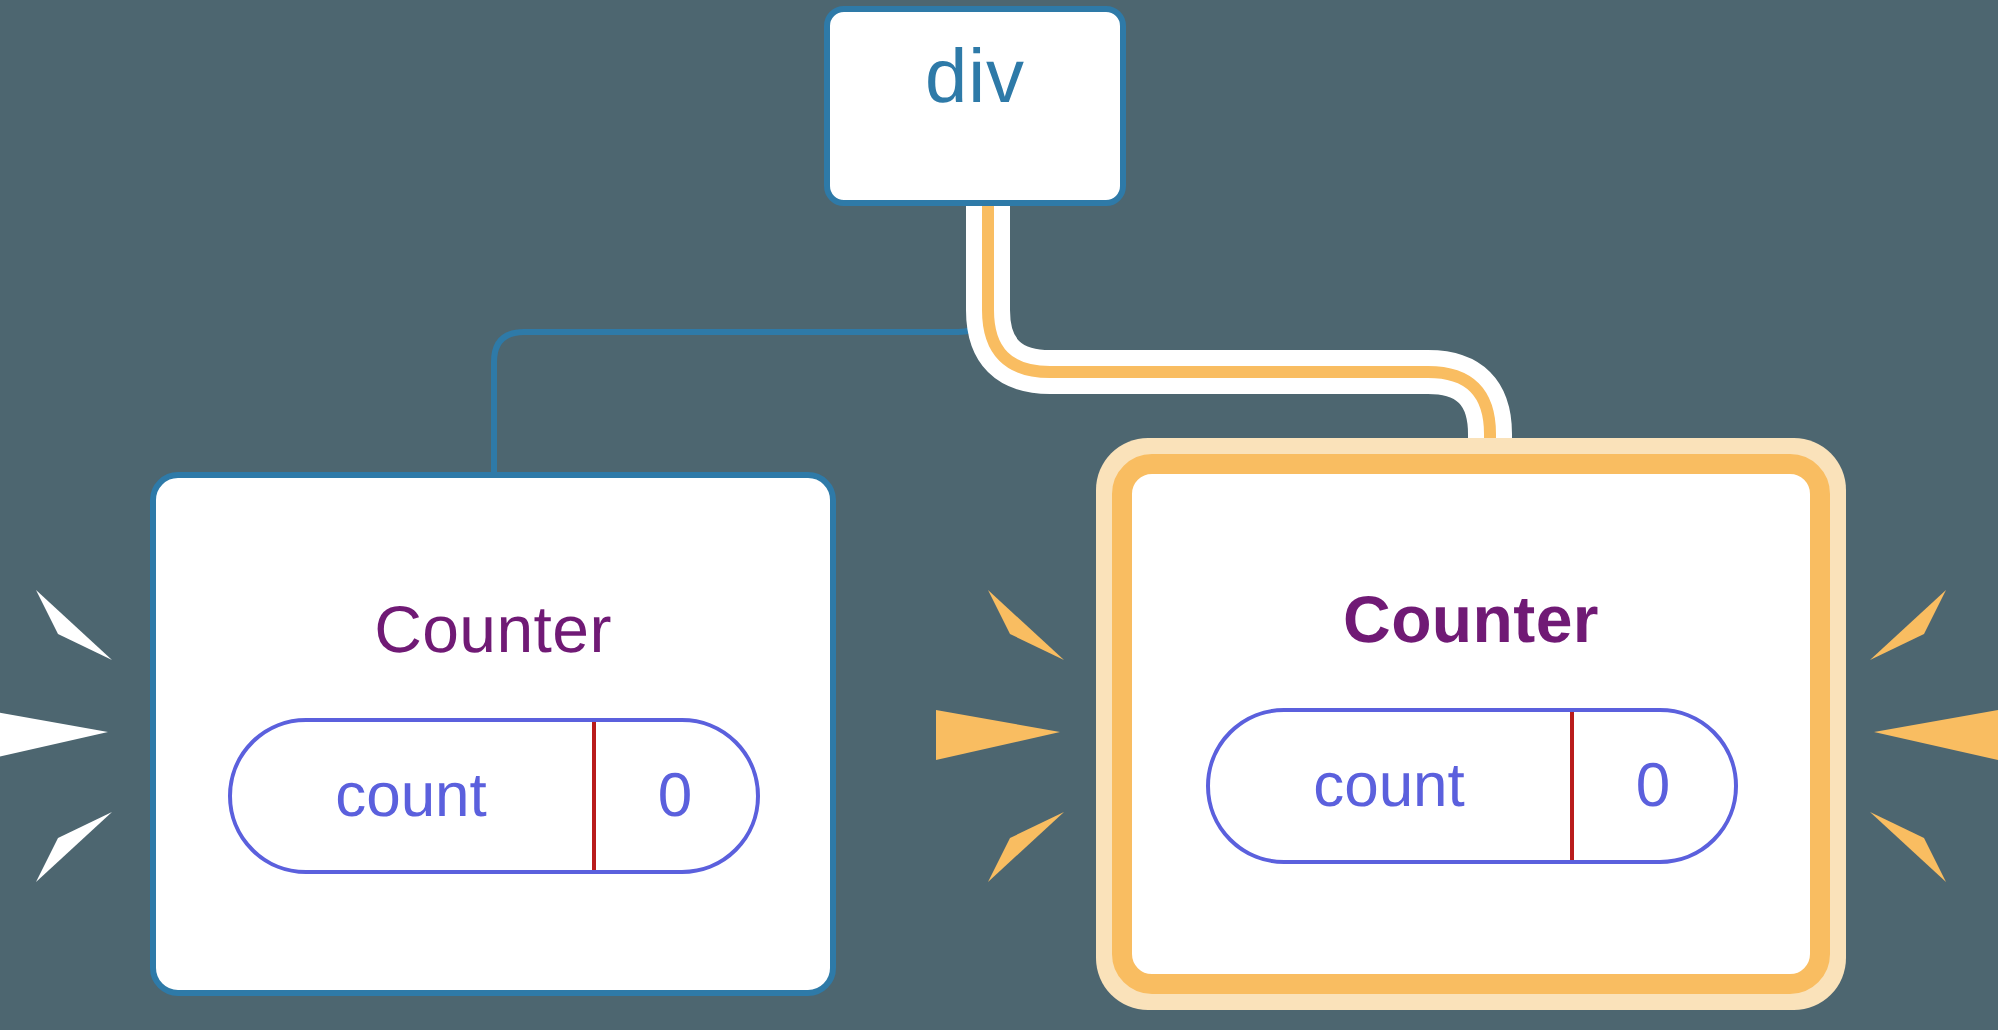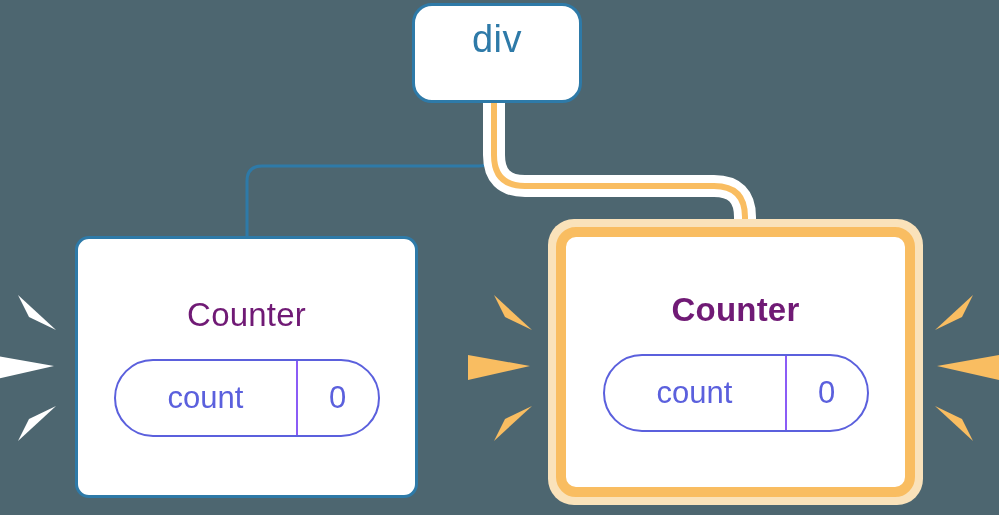--- a/index.html
+++ b/index.html
@@ -30,24 +30,24 @@
     box-sizing: border-box;
     display: flex;
     flex-direction: column;
     align-items: center;
     justify-content: center;
   }
 
   .node-div {
     left: 412px;
     top: 3px;
-    width: 170px;
+    width: 151px;
     height: 100px;
     border: 3px solid #2e7aa8;
-    border-radius: 20px;
+    border-radius: 10px;
   }
   .node-div .node-title {
     font-size: 38px;
     color: #2e7aa8;
     font-weight: 400;
     letter-spacing: 0.5px;
   }
 
   .node-counter-left {
     left: 75px;
@@ -102,21 +102,21 @@
   .pill-key, .pill-val {
     display: flex;
     align-items: center;
     justify-content: center;
     color: #5b60dd;
     font-size: 31px;
     box-sizing: border-box;
   }
   .pill-key {
     flex: 0 0 182px;
-    border-right: 2px solid #8b5cf6;
+    border-right: 2px solid #b91c1c;
   }
   .pill-val {
     flex: 1 1 auto;
   }
 
   
   .burst {
     position: absolute;
     width: 66px;
     height: 170px;

